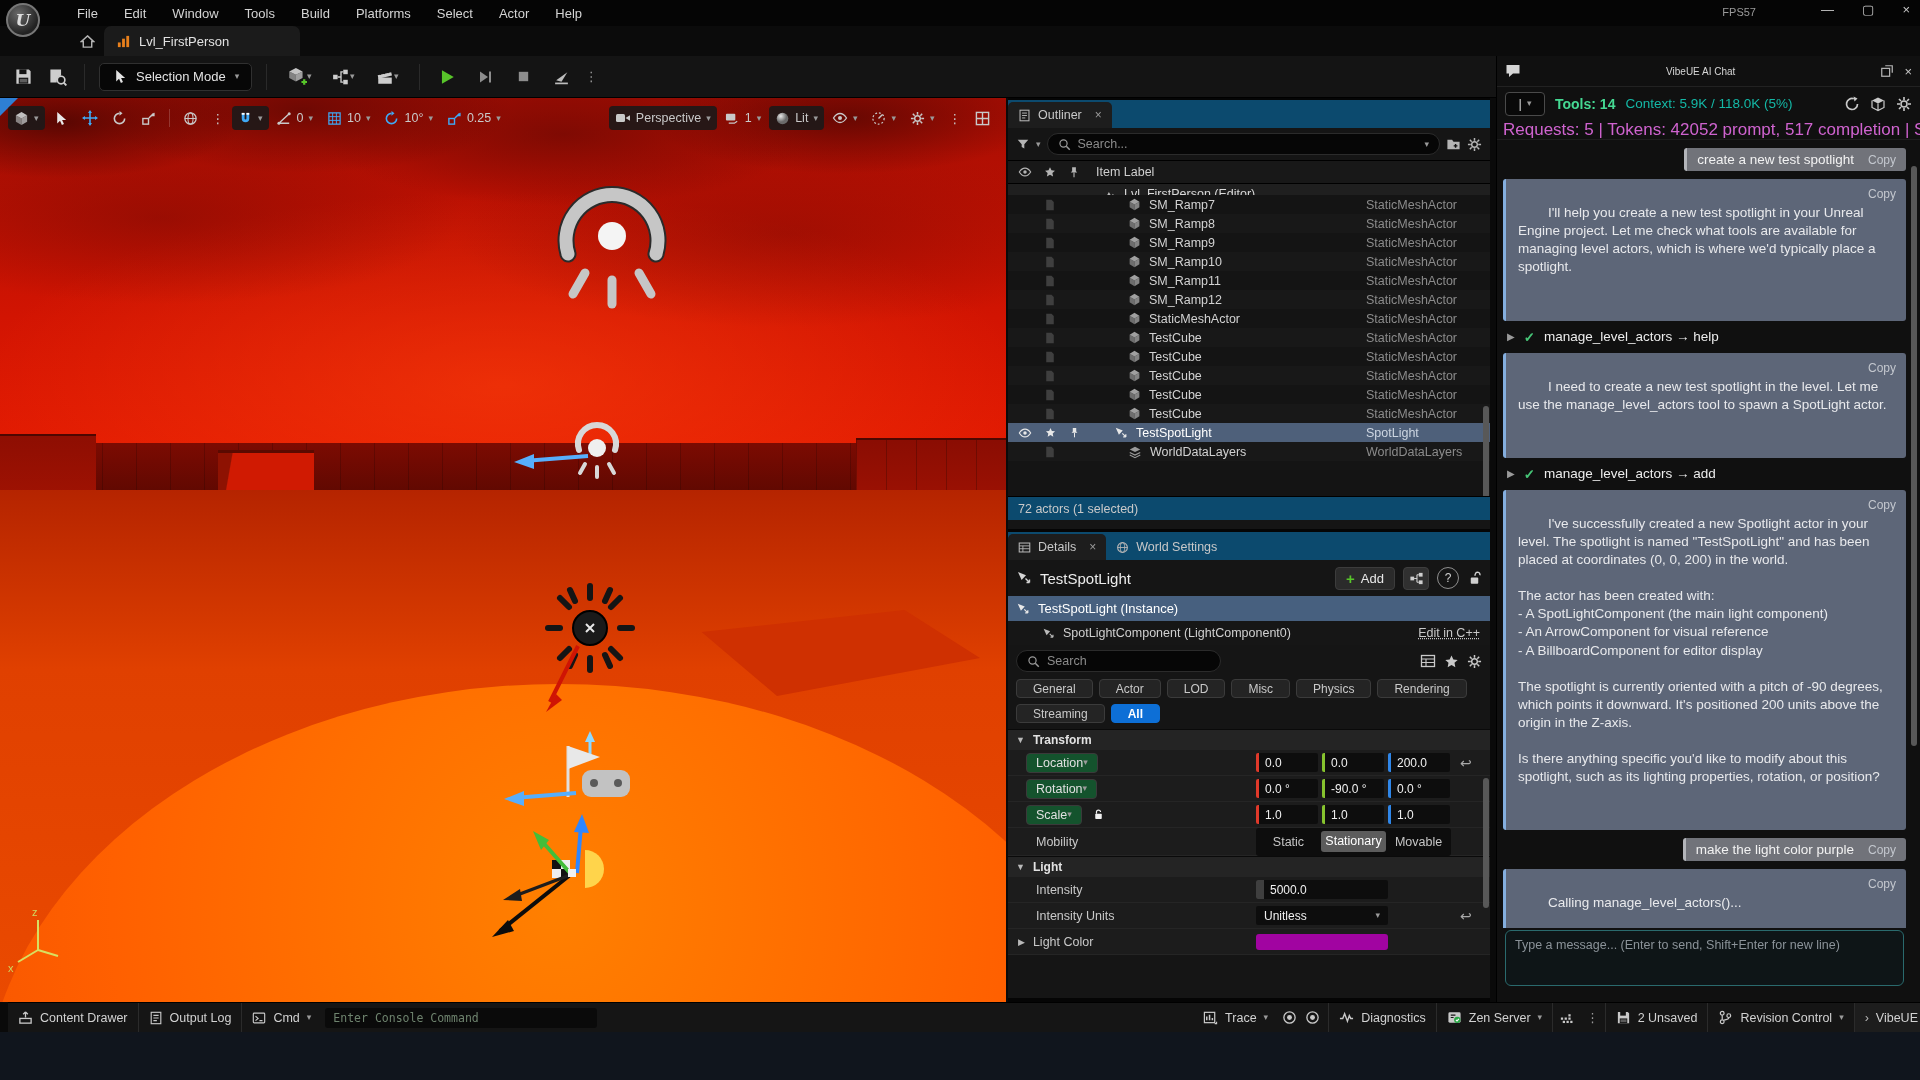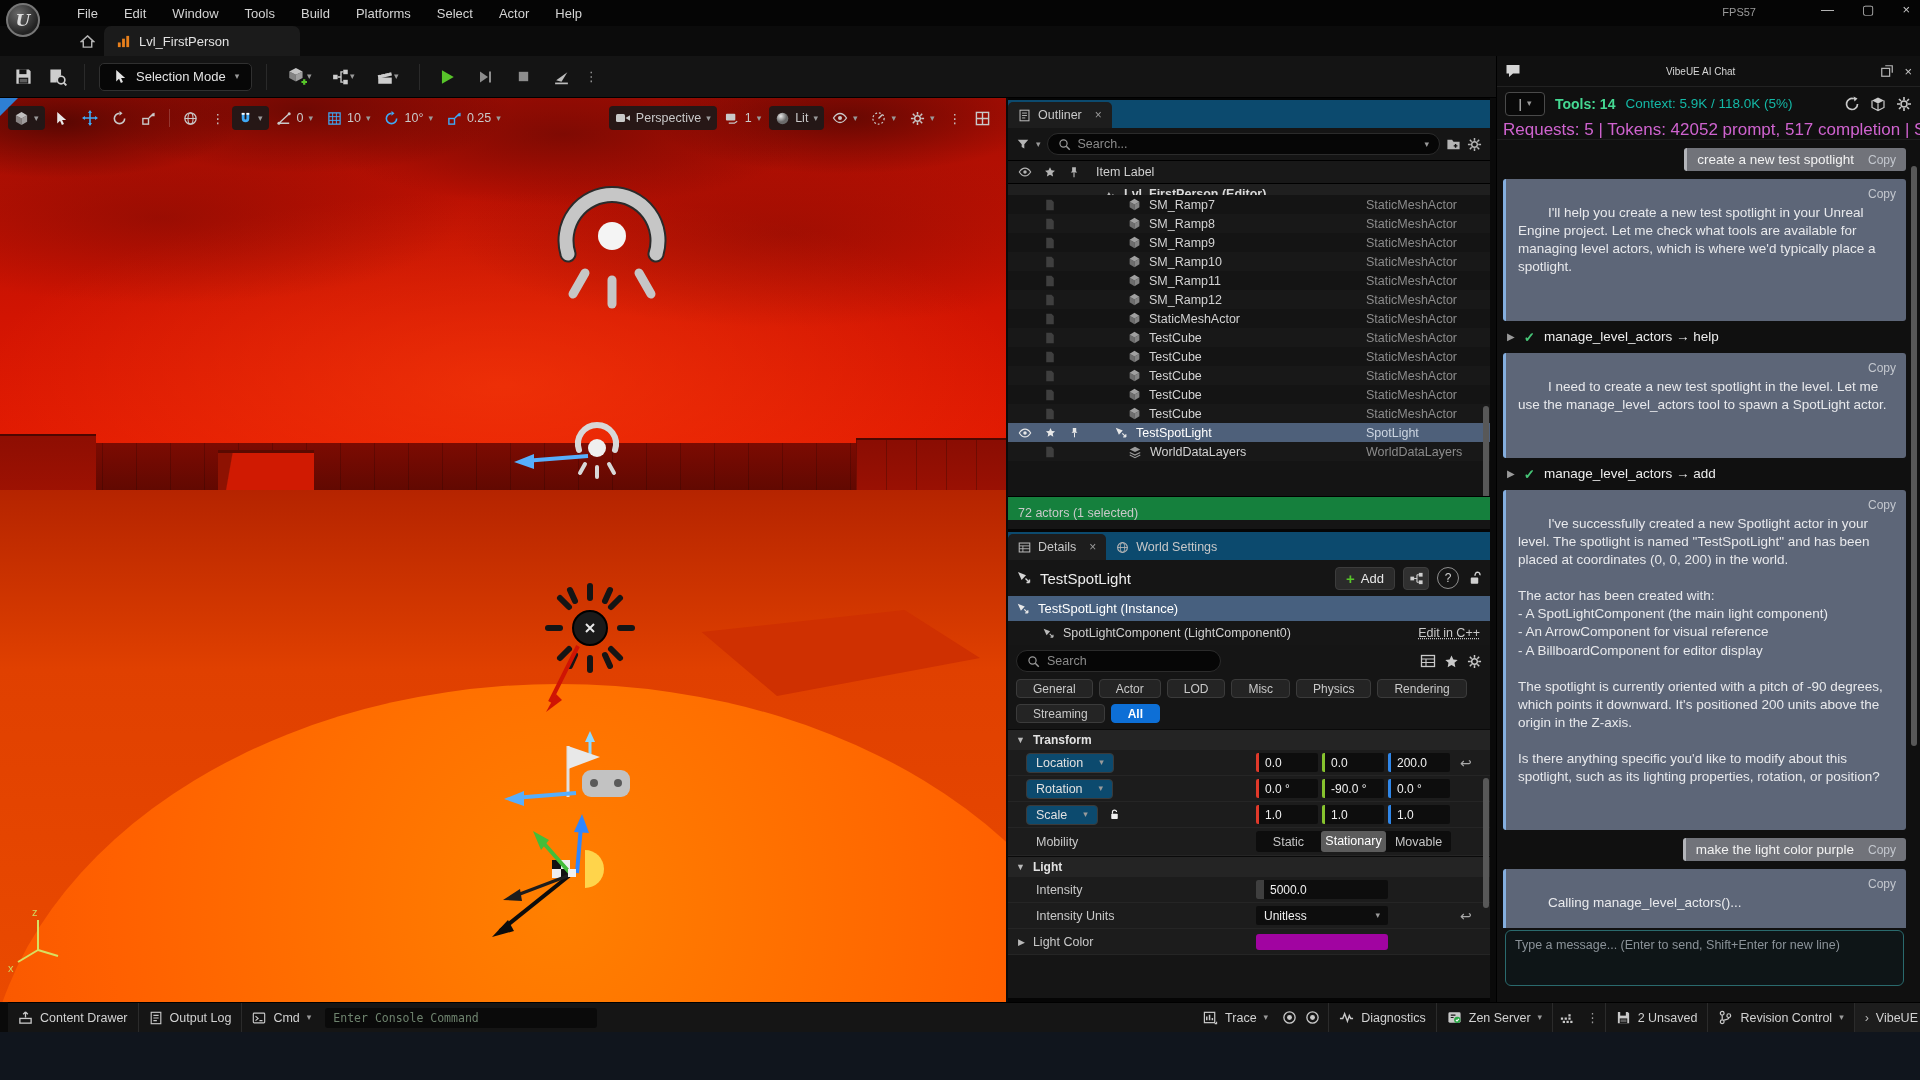--- a/index.html
+++ b/index.html
@@ -78,49 +78,49 @@
   .orow{height:19px;display:flex;align-items:center;font-size:12.5px;color:#d2d2d2;}
   .orow:nth-child(odd){background:#181818;}
   .orow:nth-child(even){background:#141414;}
   .orow .doc{margin-left:36px;color:#3f3f3f;}
   .orow .typ{position:absolute;left:358px;color:#8b8b8b;}
   .orow{position:relative;}
   .orow .obj{margin-left:72px;color:#a8a8a8;}
   .orow .lab{margin-left:8px;white-space:nowrap;}
   .orow.selected{background:#4e607a !important;color:#fff;}
   .orow.selected .typ{color:#cdd6e2;}
-  .o-root{height:20px;display:flex;align-items:center;background:#1f1f1f;font-size:12.5px;color:#d9d9d9;position:relative;font-weight:bold;}
-  .o-footer{height:24px;display:flex;align-items:flex-end;padding-left:10px;background:#15803d;border-top:1px solid #000;font-size:12.5px;color:#c9c9c9;}
+  .o-root{height:20px;display:flex;align-items:center;background:#1f1f1f;font-size:12.5px;color:#d9d9d9;position:relative;}
+  .o-footer{height:24px;display:flex;align-items:center;padding-left:10px;background:#0c4a6e;border-top:1px solid #000;font-size:12.5px;color:#c9c9c9;}
   .scrollthumb{position:absolute;width:6px;border-radius:3px;background:#585858;}
   
   .d-header{height:36px;display:flex;align-items:center;padding:0 8px;gap:8px;background:#151515;}
   .d-header .name{font-size:15px;color:#ececec;}
   .addbtn{height:23px;display:flex;align-items:center;gap:6px;background:#2b2b2b;border:1px solid #3c3c3c;border-radius:4px;padding:0 10px;color:#e8e8e8;}
   .addbtn .plus{color:#57c52a;font-weight:bold;font-size:15px;}
   .sqbtn{height:23px;min-width:26px;display:flex;align-items:center;justify-content:center;background:#303030;border:1px solid #3e3e3e;border-radius:4px;color:#cfcfcf;}
   .rndbtn{width:22px;height:22px;border-radius:50%;border:1.5px solid #8e8e8e;color:#cfcfcf;display:flex;align-items:center;justify-content:center;font-size:12px;}
   .d-instance{height:25px;background:#47607f;display:flex;align-items:center;gap:8px;padding:0 8px;color:#fff;font-size:13px;border:1px solid #5d7globl;}
   .d-comp{height:24px;display:flex;align-items:center;gap:8px;padding:0 8px 0 34px;color:#d0d0d0;font-size:12.5px;background:#161616;position:relative;}
   .d-comp .cpp{position:absolute;right:10px;color:#c9c9c9;text-decoration:underline;text-decoration-style:dotted;}
   .d-search{height:32px;display:flex;align-items:center;gap:8px;padding:0 8px;background:#151515;}
   .chips{display:flex;flex-wrap:wrap;gap:6px;padding:2px 8px 6px 8px;background:#151515;}
   .chip{height:19px;display:flex;align-items:center;padding:0 16px;background:#242424;border:1px solid #3b3b3b;border-radius:4px;font-size:12px;color:#c9c9c9;}
   .chip.active{background:#0d6fd6;border-color:#0d6fd6;color:#fff;font-weight:bold;}
   .sect{height:21px;display:flex;align-items:center;gap:8px;padding-left:8px;background:#242424;border-top:1px solid #0a0a0a;font-size:12px;font-weight:bold;color:#e2e2e2;}
   .sect .tri{color:#b9b9b9;font-size:9px;}
   .drow{height:26px;display:flex;align-items:center;background:#1c1c1c;border-bottom:1px solid #252525;position:relative;font-size:12.5px;color:#c9c9c9;}
   .drow .dlabel{margin-left:28px;}
-  .dd{height:20px;background:#0c4a6e;border:1px solid #3a3a3a;border-radius:4px;display:flex;align-items:center;gap:16px;padding:0 9px;color:#e0e0e0;font-size:12.5px;margin-left:18px;}
+  .dd{height:20px;background:#14532d;border:1px solid #3a3a3a;border-radius:4px;display:flex;align-items:center;padding:0 9px;color:#e0e0e0;font-size:12.5px;margin-left:18px;}
   .vals{position:absolute;left:248px;display:flex;gap:4px;align-items:center;}
   .nf{width:62px;height:19px;background:#0d0d0d;border-radius:2px;color:#f0f0f0;font-size:12px;display:flex;align-items:center;padding-left:6px;}
   .nf.x{border-left:3px solid #e0392a;}
   .nf.y{border-left:3px solid #86c32e;}
   .nf.z{border-left:3px solid #2f86e8;}
   .reset{position:absolute;left:452px;color:#a9a9a9;font-size:14px;}
-  .seg{position:absolute;left:248px;display:flex;background:#0d0d0d;border-radius:3px;height:21px;align-items:center;}
+  .seg{position:absolute;left:248px;display:flex;background:#0d0d0d;border-radius:3px;height:28px;align-items:center;}
   .seg .opt{width:65px;text-align:center;color:#c6c6c6;font-size:12.5px;overflow:hidden;white-space:nowrap;}
   .seg .opt.sel{background:#5c5c5c;border-radius:3px;color:#fff;height:21px;line-height:21px;}
   .bigfield{position:absolute;left:248px;width:132px;height:19px;background:#0d0d0d;border-radius:2px;display:flex;align-items:center;color:#f0f0f0;font-size:12px;}
   .bigfield .nub{width:8px;height:19px;background:#3f3f3f;border-radius:2px 0 0 2px;margin-right:6px;}
   .swatch{position:absolute;left:248px;width:132px;height:16px;border-radius:3px;}
   
   .chat{position:absolute;left:1496px;top:56px;width:424px;height:946px;background:#101010;border-left:1px solid #000;}
   .chat-head{height:30px;display:flex;align-items:center;padding:0 8px;color:#d6d6d6;}
   .chat-head .title{flex:1;text-align:center;font-size:10px;}
   .chat-tools{height:34px;display:flex;align-items:center;gap:10px;padding:0 8px;border-top:1px solid #222;}

